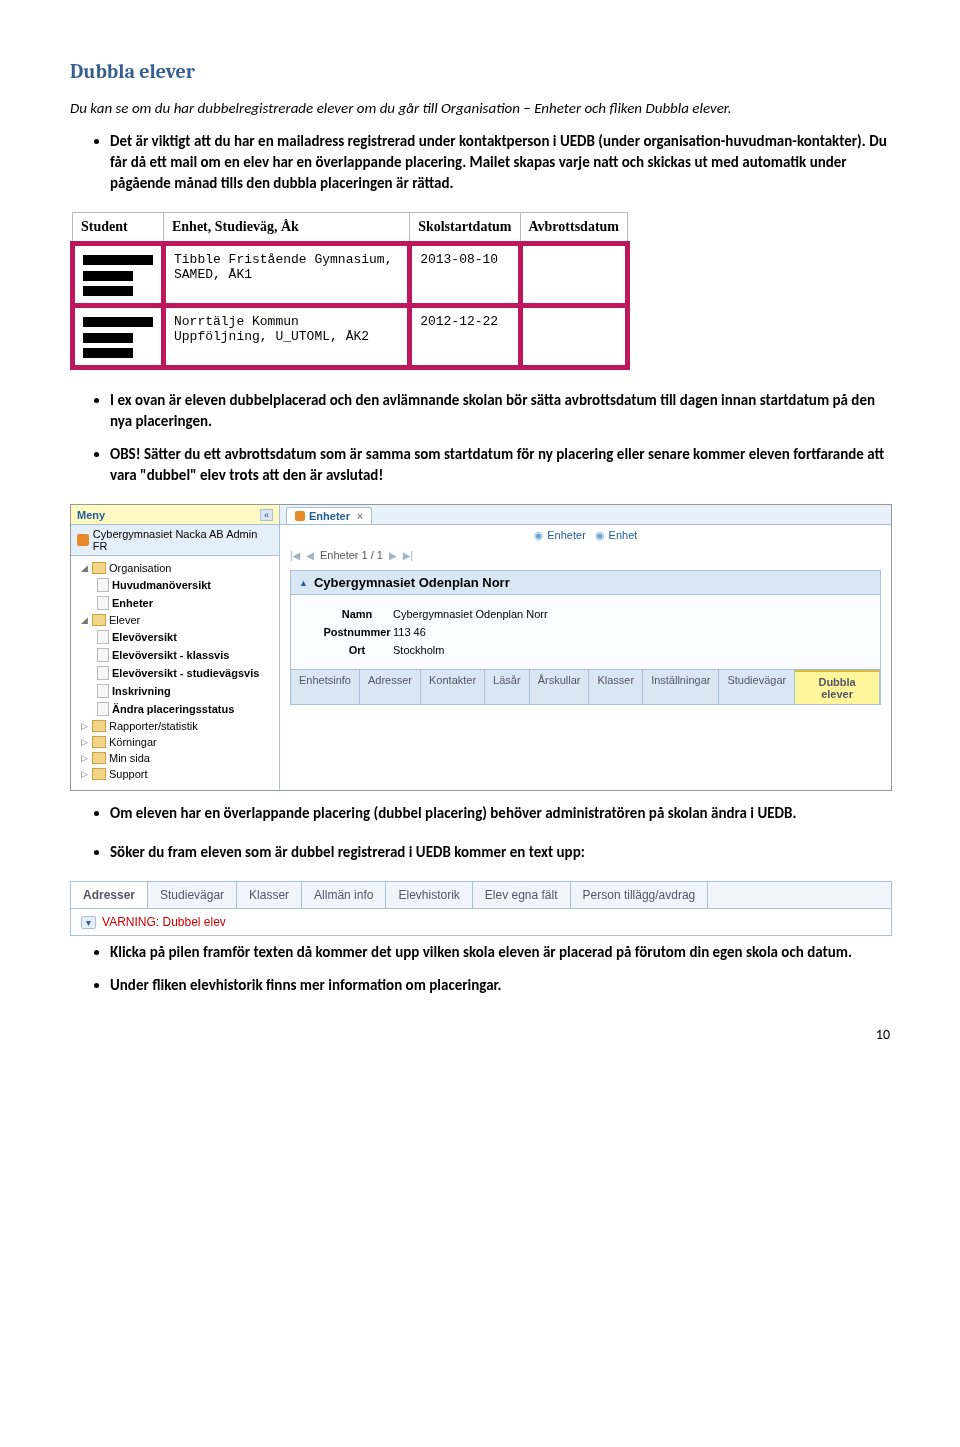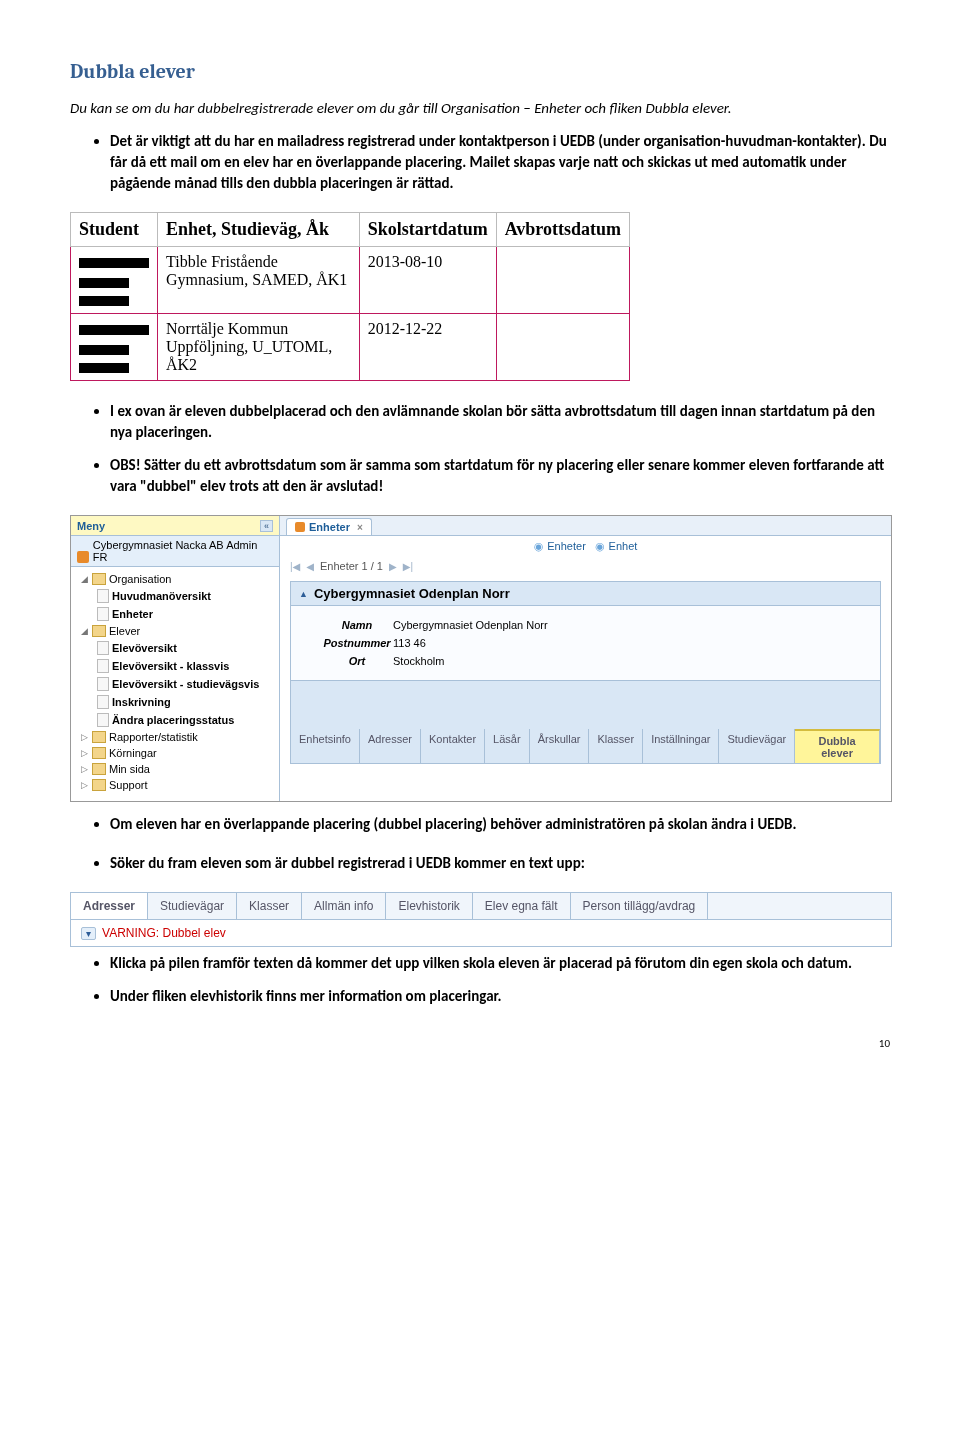--- a/index.html
+++ b/index.html
@@ -1,30 +1,30 @@
 <!DOCTYPE html>
 <html><head>
 <meta charset="utf-8">
 <style>
 body { font-family: Calibri, Arial, sans-serif; font-size: 15px; color: #000; margin: 0; padding: 60px 70px; width: 820px; background: #fff; }
 h2 { font-family: Cambria, Georgia, serif; color: #365F91; font-size: 20px; font-weight: bold; margin: 0 0 15px 0; }
 p { margin: 0 0 12px 0; line-height: 1.4; font-style: italic; }
 ul { margin: 0 0 18px 0; padding-left: 40px; }
 li { margin-bottom: 12px; line-height: 1.4; font-weight: bold; }
 .tbl1 { border-collapse: collapse; width: 560px; margin: 10px 0 20px 0; }
-.tbl1 th { border: 1px solid #bbb; background: #fff; padding: 6px 8px; font-family: 'Times New Roman', serif; font-size: 18px; font-weight: bold; text-align: left; }
-.tbl1 td { border: 1px solid #be185d; padding: 6px 8px; font-family: Liberation Serif, serif; font-size: 16px; vertical-align: top; }
+.tbl1 th { border: 1px solid #bbb; background: #fff; padding: 6px 8px; font-family: 'Times New Roman', serif; font-size: 14px; font-weight: bold; text-align: left; }
+.tbl1 td { border: 5px solid #be185d; padding: 6px 8px; font-family: Liberation Mono, monospace; font-size: 13px; vertical-align: top; }
 .redact { display: inline-block; background: #000; width: 70px; height: 10px; vertical-align: middle; }
 .redact2 { display: inline-block; background: #000; width: 50px; height: 10px; vertical-align: middle; margin-top: 3px; }
 .app { border: 1px solid #999; width: 820px; font-family: Tahoma, Verdana, sans-serif; font-size: 11px; margin: 8px 0 12px 0; background: #fff; }
 .app-row { display: flex; }
 .menulabel { background: #fef9c3; color: #1e5e99; font-weight: bold; border-bottom: 1px solid #a8c0d8; padding: 3px 6px; width: 196px; border-right: 1px solid #a8c0d8; display: flex; justify-content: space-between; align-items: center; }
 .menulabel .coll { color: #5c7c9e; border: 1px solid #a8c0d8; background: #d9e7f5; padding: 0 3px; font-size: 9px; }
 .sidebar { width: 208px; border-right: 1px solid #a8c0d8; background: #fff; }
-.sidebar-top { background: #e4effa; border-bottom: 1px solid #a8c0d8; padding: 3px 6px; display: flex; align-items: flex-end; gap: 4px; }
+.sidebar-top { background: #e4effa; border-bottom: 1px solid #a8c0d8; padding: 3px 6px; display: flex; align-items: center; gap: 4px; }
 .sidebar-top .gicon { width: 12px; height: 12px; background: #e88a2a; border-radius: 2px; display: inline-block; }
 .tree { padding: 4px 4px 8px 4px; }
 .tree-item { padding: 2px 0 2px 6px; display: flex; align-items: center; gap: 3px; }
 .tree-item.folder { font-weight: normal; }
 .tree-item .fi { width: 12px; height: 10px; background: #f3d58a; border: 1px solid #c9a33c; display: inline-block; }
 .tree-item .pi { width: 10px; height: 12px; background: #f7f7f7; border: 1px solid #bbb; display: inline-block; }
 .tree-item .tri { width: 8px; color: #777; font-size: 9px; }
 .indent1 { padding-left: 22px; font-weight: bold; }
 .content { flex: 1; text-align: center; }
 .tabs1 { background: #e8f0f9; border-bottom: 1px solid #a8c0d8; padding: 2px 6px 0 6px; display: flex; gap: 2px; }
@@ -33,32 +33,32 @@
 .tab1 .cl { color: #888; font-size: 10px; margin-left: 3px; }
 .crumbs { padding: 4px 10px; color: #1e5e99; font-size: 11px; }
 .crumbs a { color: #1e5e99; text-decoration: none; }
 .paginator { padding: 3px 10px; color: #555; display: flex; align-items: center; gap: 6px; font-size: 11px; }
 .paginator .pbtn { color: #9fb3c9; font-size: 10px; }
 .panelhd { background: #d9e7f5; border: 1px solid #a8c0d8; padding: 4px 8px; margin: 6px 10px 0 10px; display: flex; align-items: center; gap: 6px; }
 .panelhd .arr { color: #2d5d98; font-size: 9px; }
 .panelhd-title { font-weight: bold; font-size: 13px; color: #000; }
 .panelbody { border: 1px solid #a8c0d8; border-top: none; margin: 0 10px; background: #fafcff; padding: 10px 10px 10px 30px; }
 .kv { display: flex; padding: 3px 0; font-size: 11px; }
-.kv .k { width: 72px; font-weight: bold; font-style: italic; }
+.kv .k { width: 72px; font-weight: bold; }
 .tabs2 { display: flex; background: #d9e7f5; border: 1px solid #a8c0d8; border-top: none; margin: 0 10px 10px 10px; }
-.tabs2 .t2 { padding: 4px 8px; border-right: 1px solid #a8c0d8; color: #556; font-size: 11px; margin-top: 48px; }
+.tabs2 .t2 { padding: 4px 8px; border-right: 1px solid #a8c0d8; color: #556; font-size: 11px; }
 .tabs2 .t2.active { background: #fff59a; font-weight: bold; border-top: 2px solid #d4bc3e; }
 .tabs3-wrap { border: 1px solid #a8c0d8; width: 820px; margin: 10px 0 6px 0; font-family: Tahoma, Verdana, sans-serif; font-size: 12px; }
 .tabs3 { display: flex; background: #f0f5fb; border-bottom: 1px solid #a8c0d8; }
 .tabs3 .t3 { padding: 6px 12px; border-right: 1px solid #a8c0d8; color: #556; }
 .tabs3 .t3.active { background: #fff; font-weight: bold; }
 .warning { padding: 6px 10px; display: flex; align-items: center; gap: 6px; }
 .warning .arr { color: #2d5d98; border: 1px solid #a8c0d8; background: #e4effa; padding: 0 4px; font-size: 10px; border-radius: 2px; }
 .warning .wtxt { color: #cc0000; font-weight: normal; }
-.pagenum { text-align: right; font-size: 11px; margin-top: 30px; }
+.pagenum { text-align: right; font-size: 14px; margin-top: 30px; }
 </style>
 </head>
 <body>
 
 <h2>Dubbla elever</h2>
 <p>Du kan se om du har dubbelregistrerade elever om du går till Organisation – Enheter och fliken Dubbla elever.</p>
 
 <ul>
 <li>Det är viktigt att du har en mailadress registrerad under kontaktperson i UEDB (under organisation-huvudman-kontakter). Du får då ett mail om en elev har en överlappande placering. Mailet skapas varje natt och skickas ut med automatik under pågående månad tills den dubbla placeringen är rättad.</li>
 </ul>

